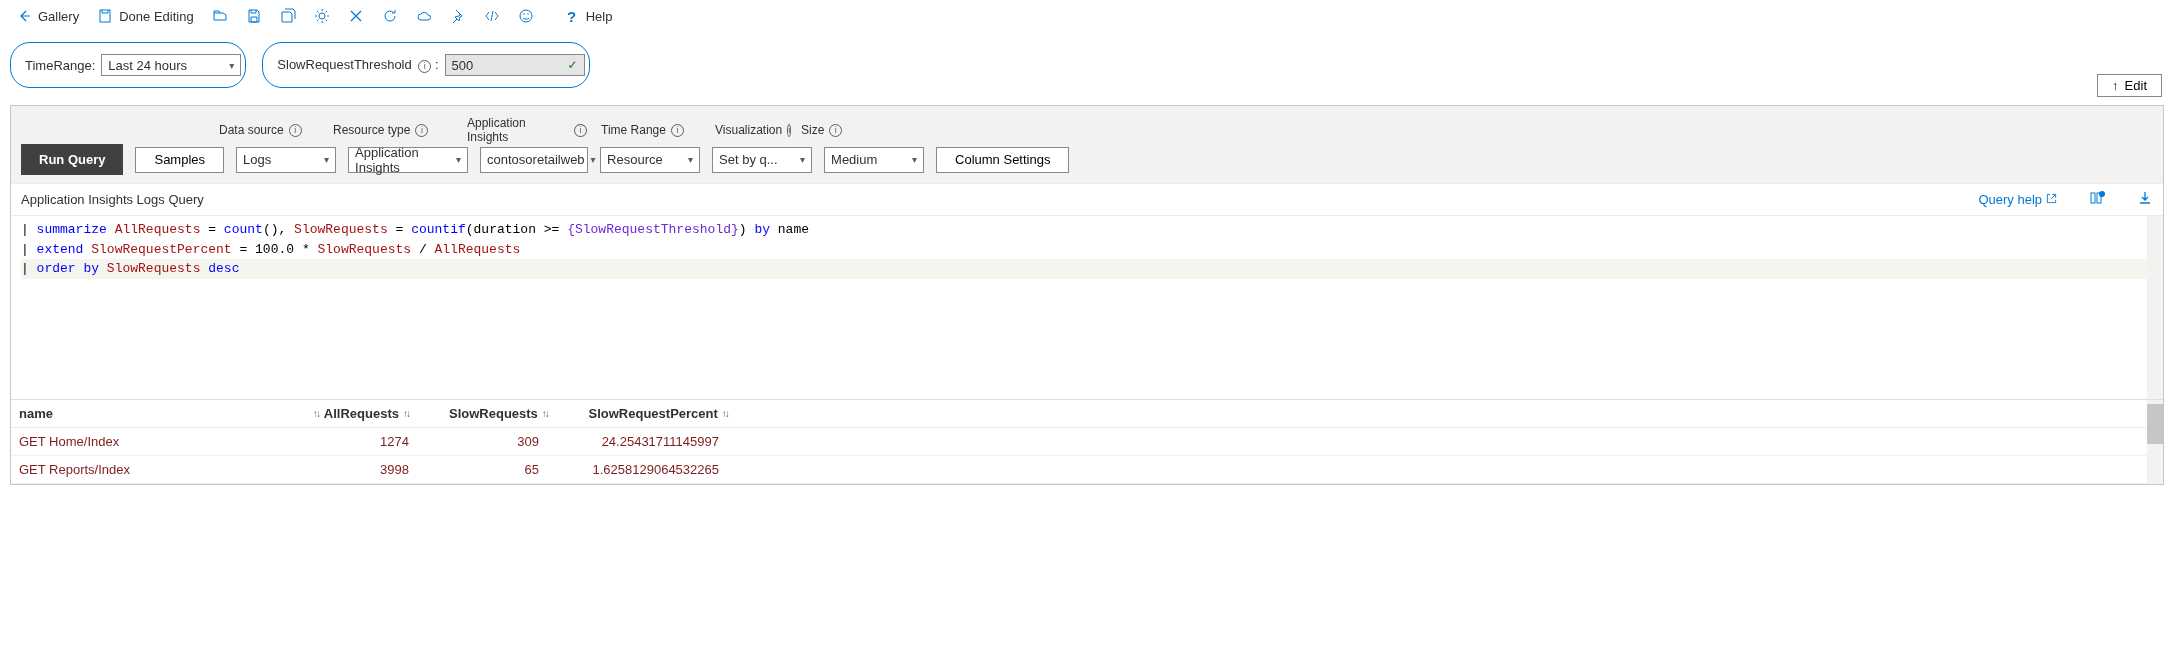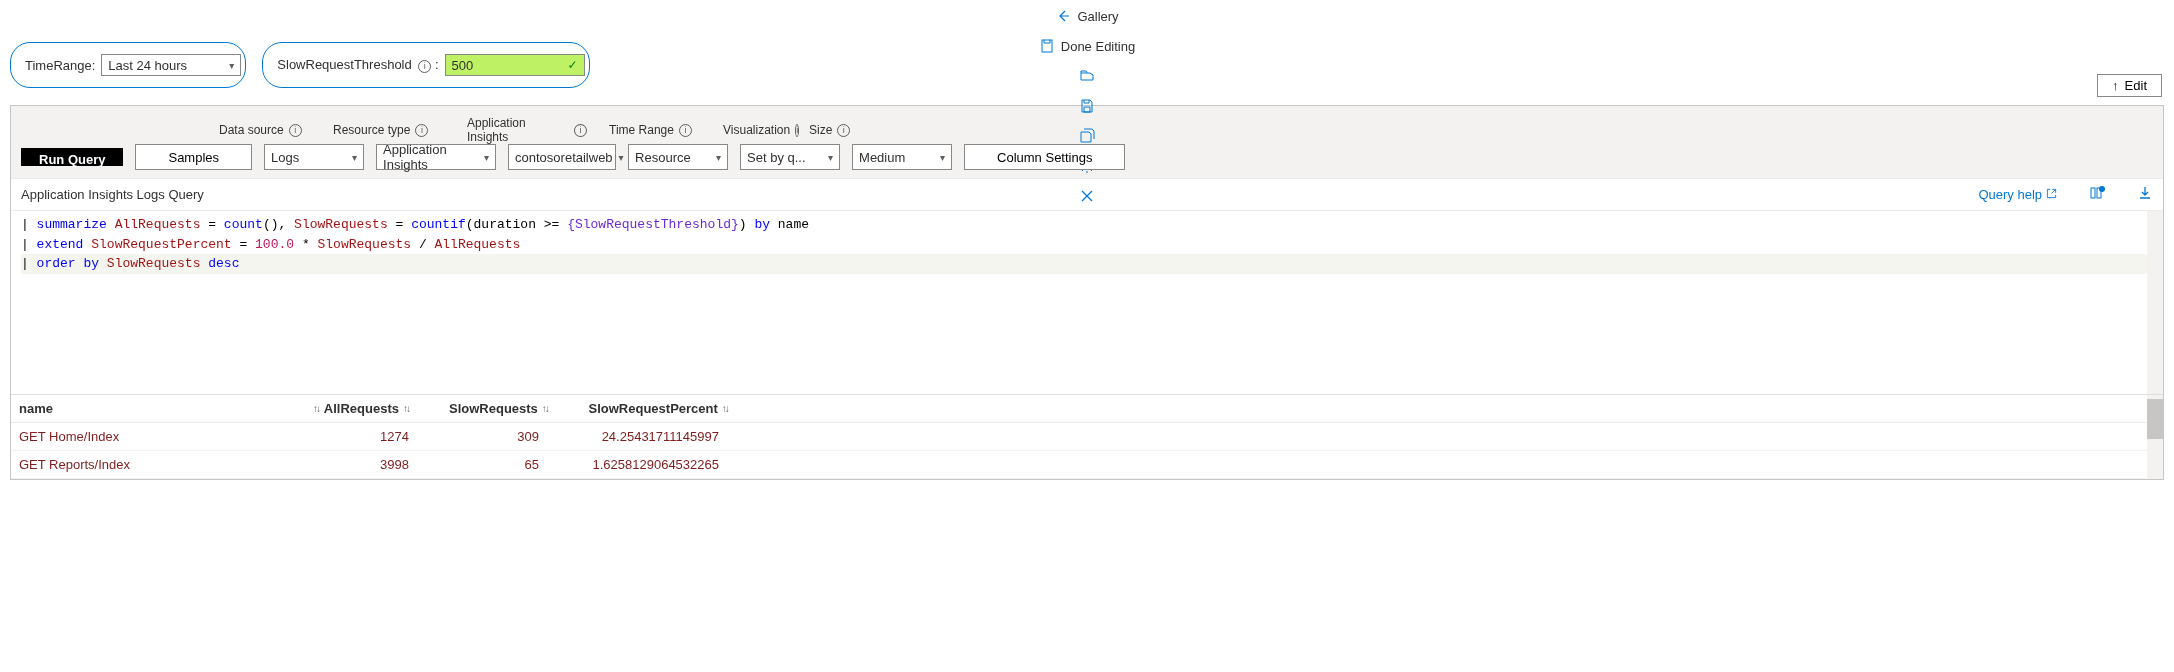--- a/index.html
+++ b/index.html
@@ -1,64 +1,64 @@
 <!DOCTYPE html>
 <html><head>
 <meta charset="utf-8">
 <style>
   * { box-sizing: border-box; margin: 0; padding: 0; }
   body { font-family: "Segoe UI", Arial, sans-serif; font-size: 13px; color: #323130; background: #fff; }
   
-  .toolbar { display: flex; align-items: center; gap: 6px; padding: 4px 10px; height: 32px; flex-direction: column; }
+  .toolbar { display: flex; align-items: center; gap: 6px; padding: 4px 10px; height: 32px; }
   .toolbar-btn { display: flex; align-items: center; gap: 6px; padding: 4px 6px; cursor: pointer; color: #0078d4; }
   .toolbar-icon { width: 16px; height: 16px; display: inline-flex; align-items:center; justify-content:center; }
   .toolbar-text { color: #323130; font-size:13px; }
   .toolbar-spacer-sm { width: 6px; }
 
   .param-row { display:flex; align-items:center; gap:16px; padding: 10px 10px 16px; }
   .pill { border:1px solid #0078d4; border-radius:20px; display:flex; align-items:center; padding:2px 4px 2px 14px; height:46px; background:#fff;}
   .pill-label { font-size:13px; margin-right:6px; white-space:nowrap; }
   .pill-select { border:1px solid #8a8886; background:#fff; height:22px; display:flex; align-items:center; padding:0 6px; gap:6px; min-width:140px; font-size:13px;}
-  .pill-input { border:1px solid #8a8886; background:#bef264; height:22px; display:flex; align-items:center; padding:0 6px; min-width:140px; font-size:13px; justify-content: space-between; gap:40px;}
+  .pill-input { border:1px solid #8a8886; background:#e5e5e5; height:22px; display:flex; align-items:center; padding:0 6px; min-width:140px; font-size:13px; justify-content: space-between; gap:40px;}
   .chevron { margin-left:auto; font-size:10px; color:#605e5c;}
   .check { color:#107c10; font-size:12px;}
   .info-icon { display:inline-flex; width:13px; height:13px; border:1px solid #605e5c; border-radius:50%; align-items:center; justify-content:center; font-size:9px; color:#605e5c; margin-left:3px;}
   
   .edit-btn-row { display:flex; justify-content:flex-end; padding: 0 12px 8px 0; margin-top:-30px;}
   .edit-btn { border:1px solid #8a8886; background:#fff; padding:3px 14px; display:flex; align-items:center; gap:6px; font-size:13px;}
 
   .query-panel { border:1px solid #c8c6c4; margin: 0 10px 10px 10px; background:#f3f2f1;}
   .qp-topbar { padding: 10px 10px 8px 10px; display:flex; flex-direction:column; background:#f3f2f1;}
   .qp-columns-labels { display:flex; gap:14px; font-size:12px; color:#323130; margin-left:198px;}
   .label-block { display:flex; align-items:center; gap:2px;}
   .label-ds { width:100px; }
   .label-rt { width:120px; }
   .label-ai { width:120px; }
-  .label-tr { width:100px;margin-left:8px; }
+  .label-tr { width:100px; }
   .label-viz { width:72px; }
   .label-size { width:78px; }
 
   .qp-controls-row { display:flex; align-items:center; gap:12px; }
-  .btn-primary { background:#000000; color:#fff; border:none; padding:4px 18px; font-size:13px; height:18px; font-weight:600;}
-  .btn-secondary { background:#fff; border:1px solid #8a8886; padding:4px 32px; font-size:13px; height:26px;}
+  .btn-primary { background:#404040; color:#fff; border:none; padding:4px 18px; font-size:13px; height:31px; font-weight:600;}
+  .btn-secondary { background:#fff; border:1px solid #8a8886; padding:4px 18px; font-size:13px; height:26px;}
   .dropdown { background:#fff; border:1px solid #8a8886; height:26px; display:flex; align-items:center; padding:0 6px; font-size:13px; gap:6px; min-width:100px;}
   .dd-ds{ width:100px;} .dd-rt{width:120px;} .dd-ai{width:108px;} .dd-tr{width:100px;} .dd-viz{width:80px;} .dd-size{width:80px;}
 
   .qp-title-row { display:flex; align-items:center; padding:6px 10px; background:#fff; border-top:1px solid #edebe9; border-bottom:1px solid #edebe9;}
   .qp-title { font-size:13px; color:#323130;}
   .qp-title-right { margin-left:auto; display:flex; align-items:center; gap:32px;}
   .query-help { color:#0078d4; font-size:13px; display:flex; align-items:center; gap:4px;}
   .right-ico { color:#0078d4; }
 
   .code-area { background:#fff; font-family: Consolas, 'Courier New', monospace; font-size:13px; padding:4px 10px 120px 10px; line-height:1.5; position:relative; border-bottom:1px solid #e1dfdd;}
   .code-line { white-space:pre; }
   .kw { color:#0000ff; }
   .fn { color:#0000ff; }
   .ident { color:#a31515; }
-  .num { color:#be185d; }
+  .num { color:#000000; }
   .param { color:#6d28d9; }
   .txt { color:#000; }
   .pipe { color:#000; }
   .scrolltrack-v { position:absolute; right:0; top:0; bottom:0; width:16px; background:#f3f2f1;}
   .cursor-line { background: #f5f5f0;}
 
   .results-area { background:#fff; position:relative;}
   .res-header { display:flex; padding:6px 8px; border-bottom:1px solid #edebe9; font-weight:600; font-size:13px;}
   .col-name { flex:0 0 300px; display:flex; align-items:center; gap:6px;}
   .col-num { flex:0 0 130px; text-align:right; padding-right:40px; display:flex; justify-content:flex-end; align-items:center; gap:4px;}

